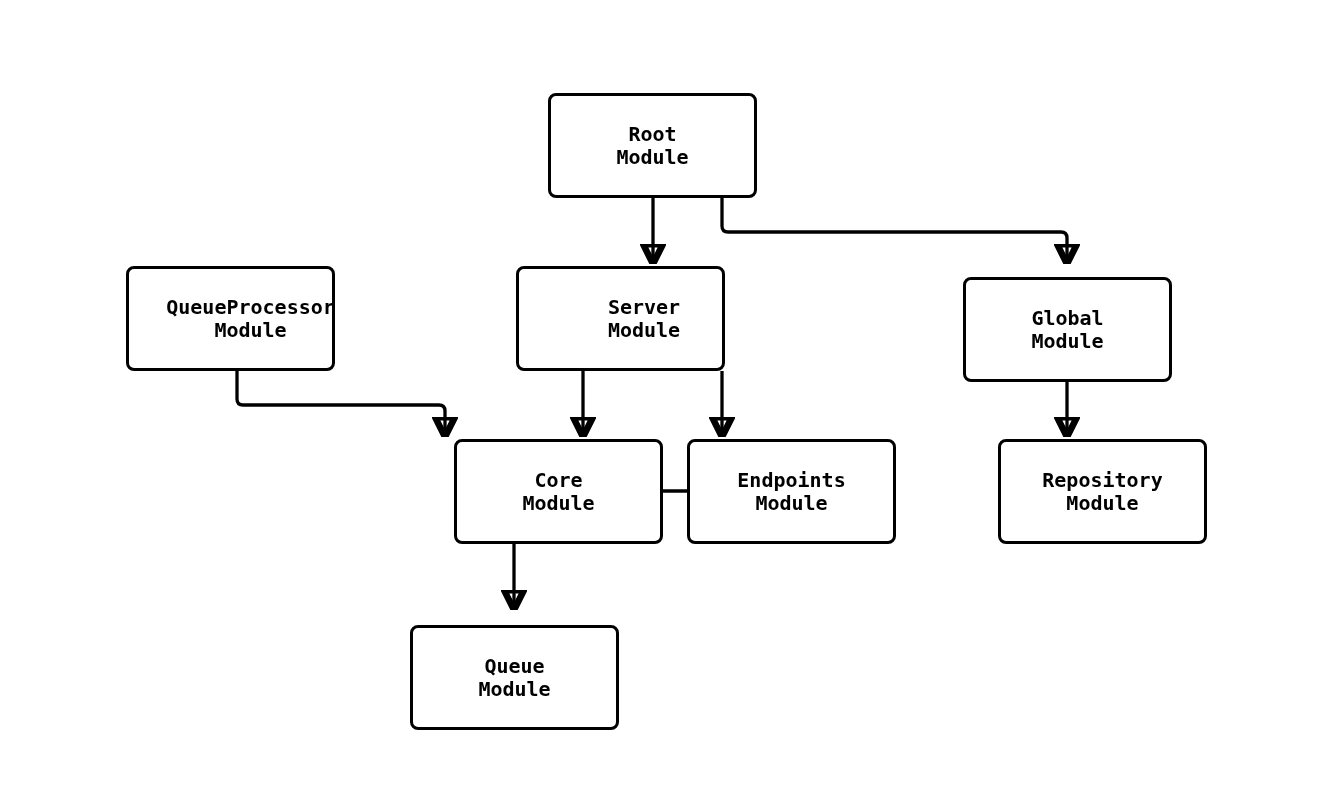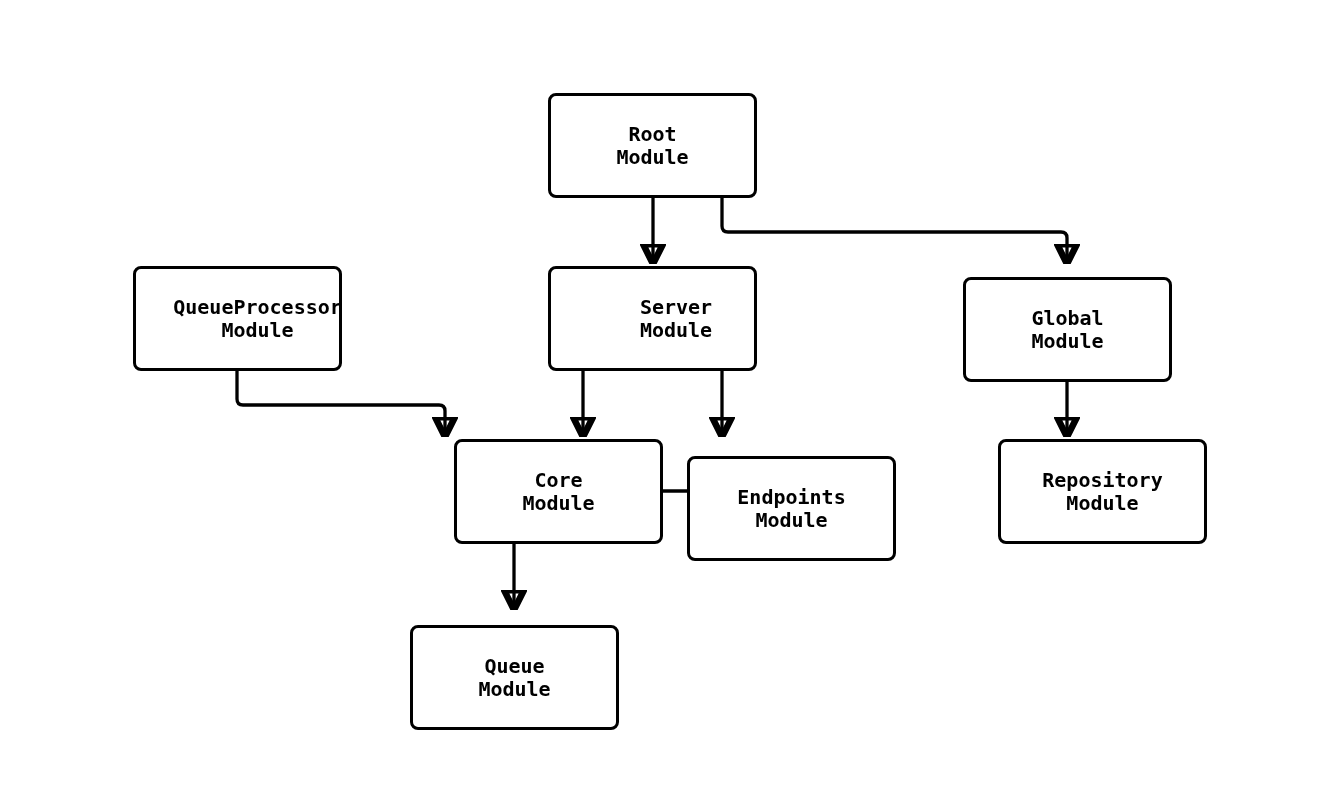--- a/index.html
+++ b/index.html
@@ -77,41 +77,41 @@
     <path d="M 1067 371 L 1067 437" marker-end="url(#arrowhead)"></path>
 
     <path d="M 514 544 L 514 610" marker-end="url(#arrowhead)"></path>
   </svg>
 
   <div class="node" style="left:548px; top:93px;">
     <span class="label">Root
 Module</span>
   </div>
 
-  <div class="node" style="left:133px; top:266px;padding-left:40px;">
+  <div class="node" style="left:126px; top:266px;padding-left:40px;">
     <span class="label">QueueProcessor
 Module</span>
   </div>
 
-  <div class="node" style="left:548px; top:266px;padding-left:47px;">
+  <div class="node" style="left:516px; top:266px;padding-left:47px;">
     <span class="label">Server
 Module</span>
   </div>
 
   <div class="node" style="left:963px; top:277px;">
     <span class="label">Global
 Module</span>
   </div>
 
   <div class="node" style="left:410px; top:439px;margin-left:44px;">
     <span class="label">Core
 Module</span>
   </div>
 
-  <div class="node" style="left:687px; top:456px;">
+  <div class="node" style="left:687px; top:439px;">
     <span class="label">Endpoints
 Module</span>
   </div>
 
   <div class="node" style="left:998px; top:439px;">
     <span class="label">Repository
 Module</span>
   </div>
 
   <div class="node" style="left:410px; top:612px;margin-top:13px;">

